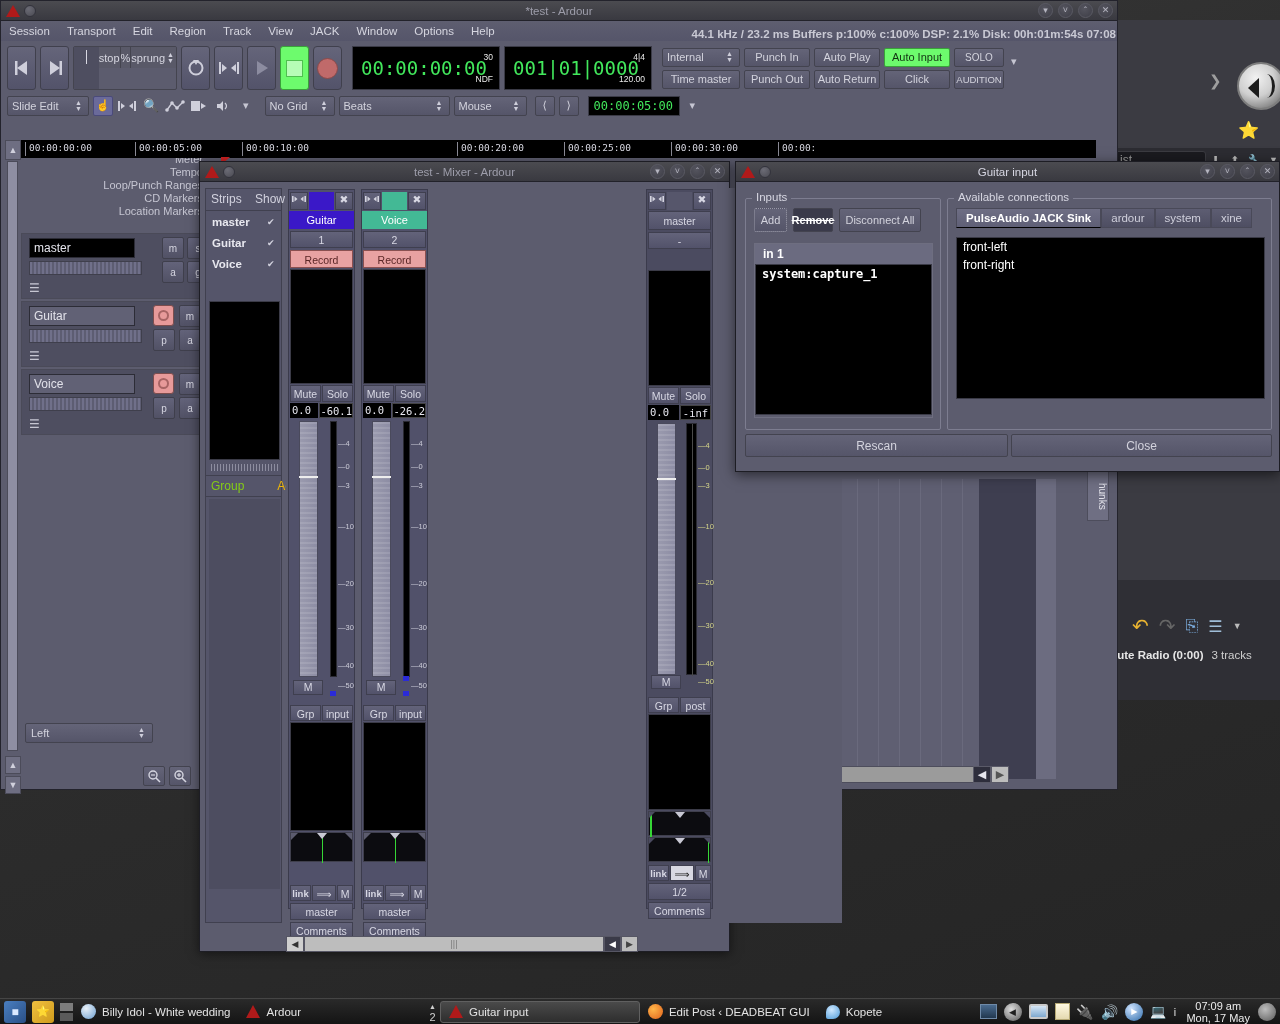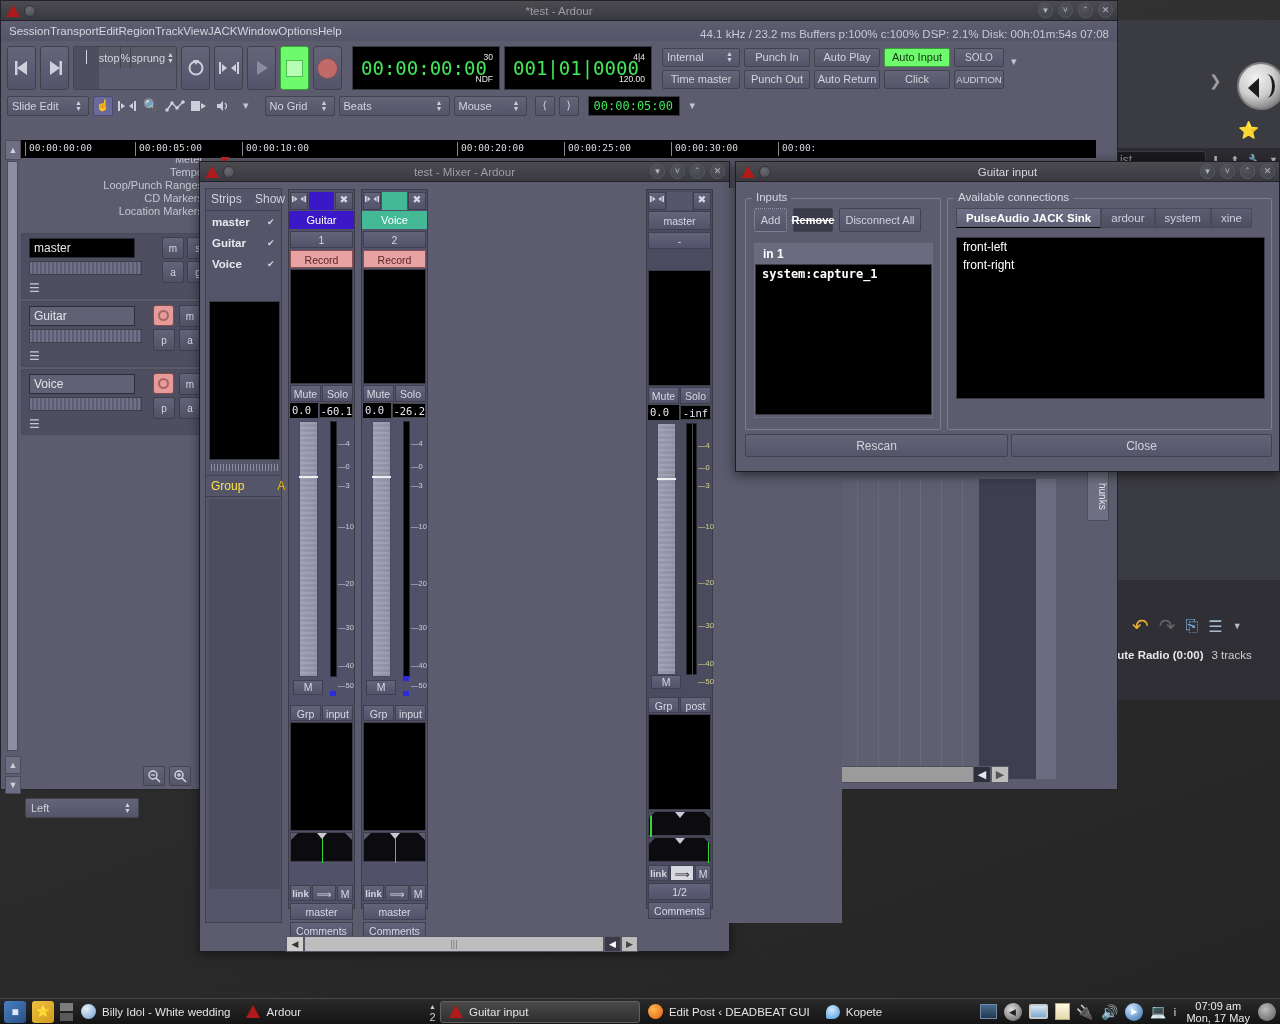--- a/index.html
+++ b/index.html
@@ -51,23 +51,23 @@
     border: 1px solid #43434f;
     color: #d3d3dd; font-size: 11px;
     display:flex; align-items:center; justify-content:center;
     border-radius: 2px;
   }
   .sunken { background: #000; border: 1px solid #3b3b47; }
 
   
   #editor { position:absolute; left:0; top:0; width:1118px; height:790px; background:#5c5c6e;
             border:1px solid #23232c; }
-  #ed-menu { height: 20px; display:flex; align-items:center; padding-left:8px; 
+  #ed-menu { height: 20px; display:flex; align-items:center; padding-left:8px; gap:17px;
              background: linear-gradient(180deg,#5e5e70,#55556a); color:#d6d6e0; font-size:11.5px;}
-  #ed-status { position:absolute; right:8px; top:27px; color:#c9c9d4; font-size:11.5px; white-space:nowrap;}
+  #ed-status { position:absolute; right:1px; top:27px; color:#c9c9d4; font-size:11.5px; white-space:nowrap;font-weight:bold;}
 
   .transport-row { display:flex; align-items:center; gap:4px; padding:4px 6px 3px 6px; }
   .tbtn { background: linear-gradient(180deg,#65657a,#53536a); border:1px solid #40404d;
           border-radius:3px; display:flex; align-items:center; justify-content:center; color:#c9c9d6;}
   .clock { background:#000; border:1px solid #3a3a46; color:#42e85c;
            font-family:"DejaVu Sans Mono", monospace; display:flex; align-items:center;
            position:relative; }
   .clock .big { font-size:19px; letter-spacing:0px; padding-left:8px;}
   .clock .sm { position:absolute; right:6px; font-size:8.5px; color:#e9e9e9; font-family:"Liberation Sans",sans-serif;}
   .green-on { background:#6dfb6d !important; color:#123312 !important; border-color:#3aa13a !important;}
@@ -422,21 +422,21 @@
     <div style="position:absolute;left:978px;top:478px;width:57px;height:300px;background:#3e3e50;"></div>
     <div style="position:absolute;left:1035px;top:478px;width:20px;height:300px;background:#6c6c80;"></div>
     <div style="position:absolute;left:1086px;top:470px;width:22px;height:50px;background:#6f6f83;border:1px solid #4d4d5c;color:#e2e2ea;font-size:10px;writing-mode:vertical-rl;text-align:center;">hunks</div>
 
     <div style="position:absolute;left:731px;top:765px;width:247px;height:17px;background:#9b9b9b;border:1px solid #4d4d5c;"></div>
     <div style="position:absolute;left:972px;top:765px;width:18px;height:17px;background:#2e2e3c;border:1px solid #5a5a68;color:#e6e6ee;text-align:center;line-height:15px;">◀</div>
     <div style="position:absolute;left:990px;top:765px;width:18px;height:17px;background:#bdbdbd;border:1px solid #5a5a68;color:#555;text-align:center;line-height:15px;">▶</div>
 
     <div style="position:absolute;left:4px;top:755px;width:16px;height:18px;background:#6e6e82;border:1px solid #4b4b59;color:#d0d0dc;text-align:center;line-height:16px;font-size:9px;">▲</div>
     <div style="position:absolute;left:4px;top:775px;width:16px;height:18px;background:#6e6e82;border:1px solid #4b4b59;color:#d0d0dc;text-align:center;line-height:16px;font-size:9px;">▼</div>
-    <div class="btn" style="position:absolute;left:24px;top:797px;width:114px;height:20px;justify-content:space-between;padding:0 5px;">
+    <div class="btn" style="position:absolute;left:24px;top:722px;width:128px;height:20px;justify-content:space-between;padding:0 5px;">
       <span>Left</span>
       <span class="spinner">▲<br>▼</span>
     </div>
     <div class="btn" style="position:absolute;left:142px;top:765px;width:22px;height:20px;">
       <svg width="14" height="14" viewBox="0 0 14 14">
           <circle cx="6" cy="6" r="4" stroke="#d5d5e0" stroke-width="1.4" fill="none"></circle>
           <line x1="9" y1="9" x2="13" y2="13" stroke="#d5d5e0" stroke-width="1.6"></line>
           <line x1="4" y1="6" x2="8" y2="6" stroke="#d5d5e0" stroke-width="1.2"></line>
         </svg>
     </div>
@@ -476,21 +476,21 @@
         <span style="flex:1;color:#e8e8ef;font-weight:bold;font-size:11.5px;padding-left:6px;">Guitar</span>
         <span style="width:14px;color:#d3d3df;font-size:9px;">✔</span>
       </div>
       <div style="height:21px;display:flex;align-items:center;">
         <span style="flex:1;color:#e8e8ef;font-weight:bold;font-size:11.5px;padding-left:6px;">Voice</span>
         <span style="width:14px;color:#d3d3df;font-size:9px;">✔</span>
       </div>
       <div class="sunken" style="position:absolute;left:3px;top:112px;width:71px;height:159px;"></div>
       <div style="position:absolute;left:5px;top:275px;width:67px;height:7px;background:repeating-linear-gradient(90deg,#8d8da0 0 1px,#55556a 1px 3px);"></div>
       <div style="position:absolute;left:0;top:286px;width:75px;height:22px;display:flex;border-top:1px solid #40404f;border-bottom:1px solid #40404f;">
-        <span style="flex:1;color:#fde047;font-size:12px;padding:3px 0 0 5px;">Group</span>
+        <span style="flex:1;color:#84cc16;font-size:12px;padding:3px 0 0 5px;">Group</span>
         <span style="width:32px;color:#eab308;font-size:12px;padding-top:3px;margin-left:33px;">Active</span>
       </div>
       <div class="sunken" style="position:absolute;left:3px;top:310px;width:71px;height:390px;background:#4d4d60;border:none;"></div>
       <div style="position:absolute;left:12px;top:760px;"></div>
     </div>
 
     <div style="position:absolute;left:86px;top:26px;width:556px;height:735px;background:#5c5c6e;"></div>
 
     <div class="mx-strip" style="left:88px;top:27px;height:720px;">
       <div style="display:flex;height:21px;align-items:center;padding:1px 1px;gap:1px;">

